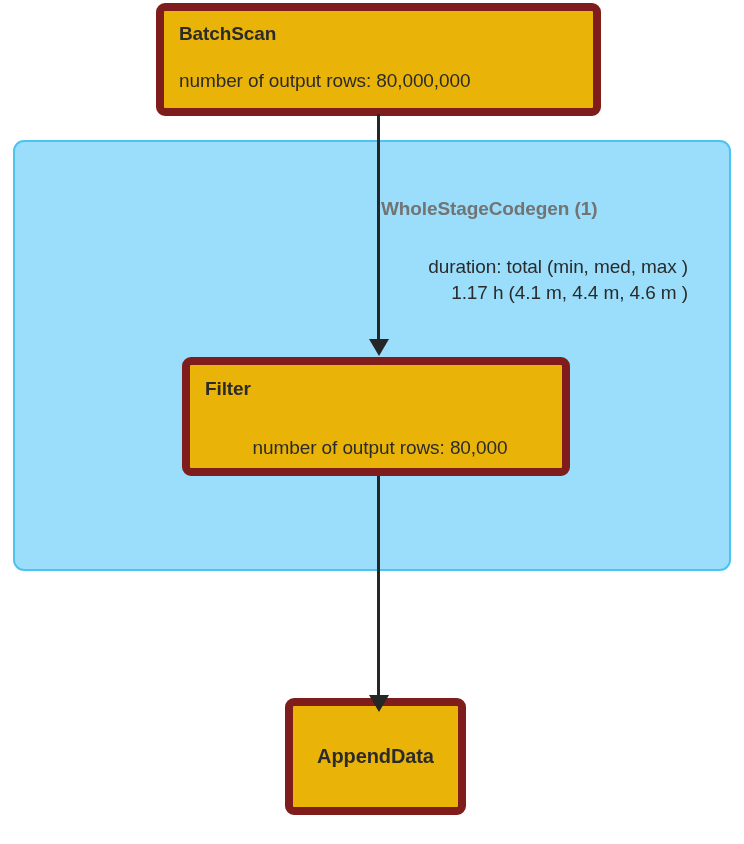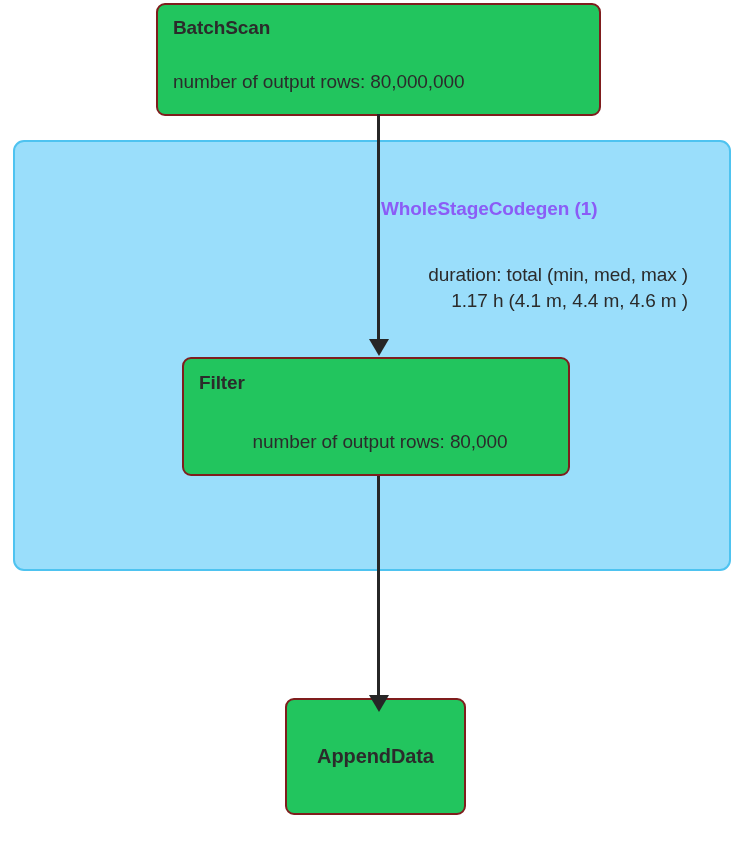--- a/index.html
+++ b/index.html
@@ -21,22 +21,22 @@
     left: 0;
     top: 0;
     width: 744px;
     height: 844px;
   }
 
   
   .node {
     position: absolute;
     box-sizing: border-box;
-    background: #22c55e;
-    border: 2px solid #7f1d1d;
+    background: #eab308;
+    border: 8px solid #7f1d1d;
     border-radius: 9px;
     color: #262626;
   }
 
   .node-title {
     font-weight: bold;
     font-size: 19px;
     letter-spacing: -0.1px;
     color: #2b2b2b;
   }
@@ -51,21 +51,21 @@
 
   
   #node-batchscan {
     left: 156px;
     top: 3px;
     width: 445px;
     height: 113px;
     padding: 12px 14px 0 14px;
   }
   #node-batchscan .node-title { display: block; margin: 0 0 0 1px; }
-  #node-batchscan .node-metric { display: block; margin-top: 32px; margin-left: 1px; }
+  #node-batchscan .node-metric { display: block; margin-top: 25px; margin-left: 1px; }
 
   
   #cluster-wholestagecodegen {
     position: absolute;
     box-sizing: border-box;
     left: 13px;
     top: 140px;
     width: 718px;
     height: 431px;
     background: #9adefb;
@@ -74,29 +74,29 @@
   }
 
   #cluster-label {
     position: absolute;
     left: 381px;
     top: 198px;
     width: 310px;
     text-align: left;
     font-weight: bold;
     font-size: 19px;
-    color: #8b5cf6;
+    color: #737373;
     letter-spacing: -0.1px;
     white-space: nowrap;
   }
 
   #cluster-metrics {
     position: absolute;
     left: 300px;
-    top: 262px;
+    top: 254px;
     width: 388px;
     text-align: right;
     font-size: 19px;
     line-height: 26px;
     color: #2b2b2b;
     letter-spacing: -0.1px;
     white-space: nowrap;
   }
   #cluster-metrics span { display: block; }
 

